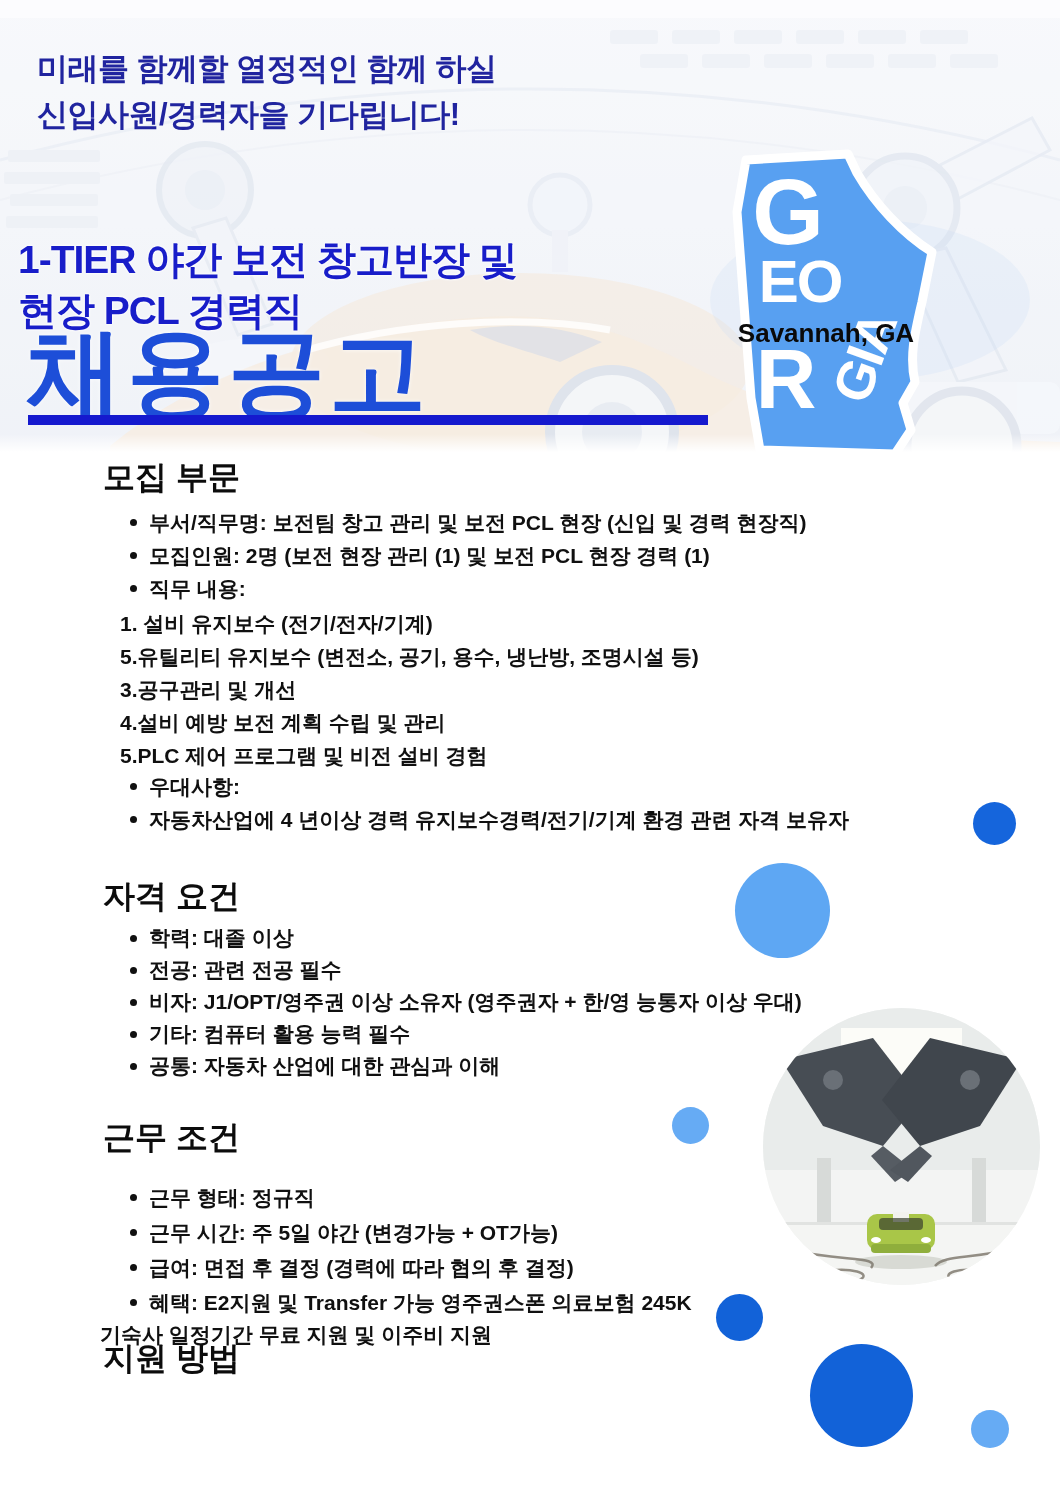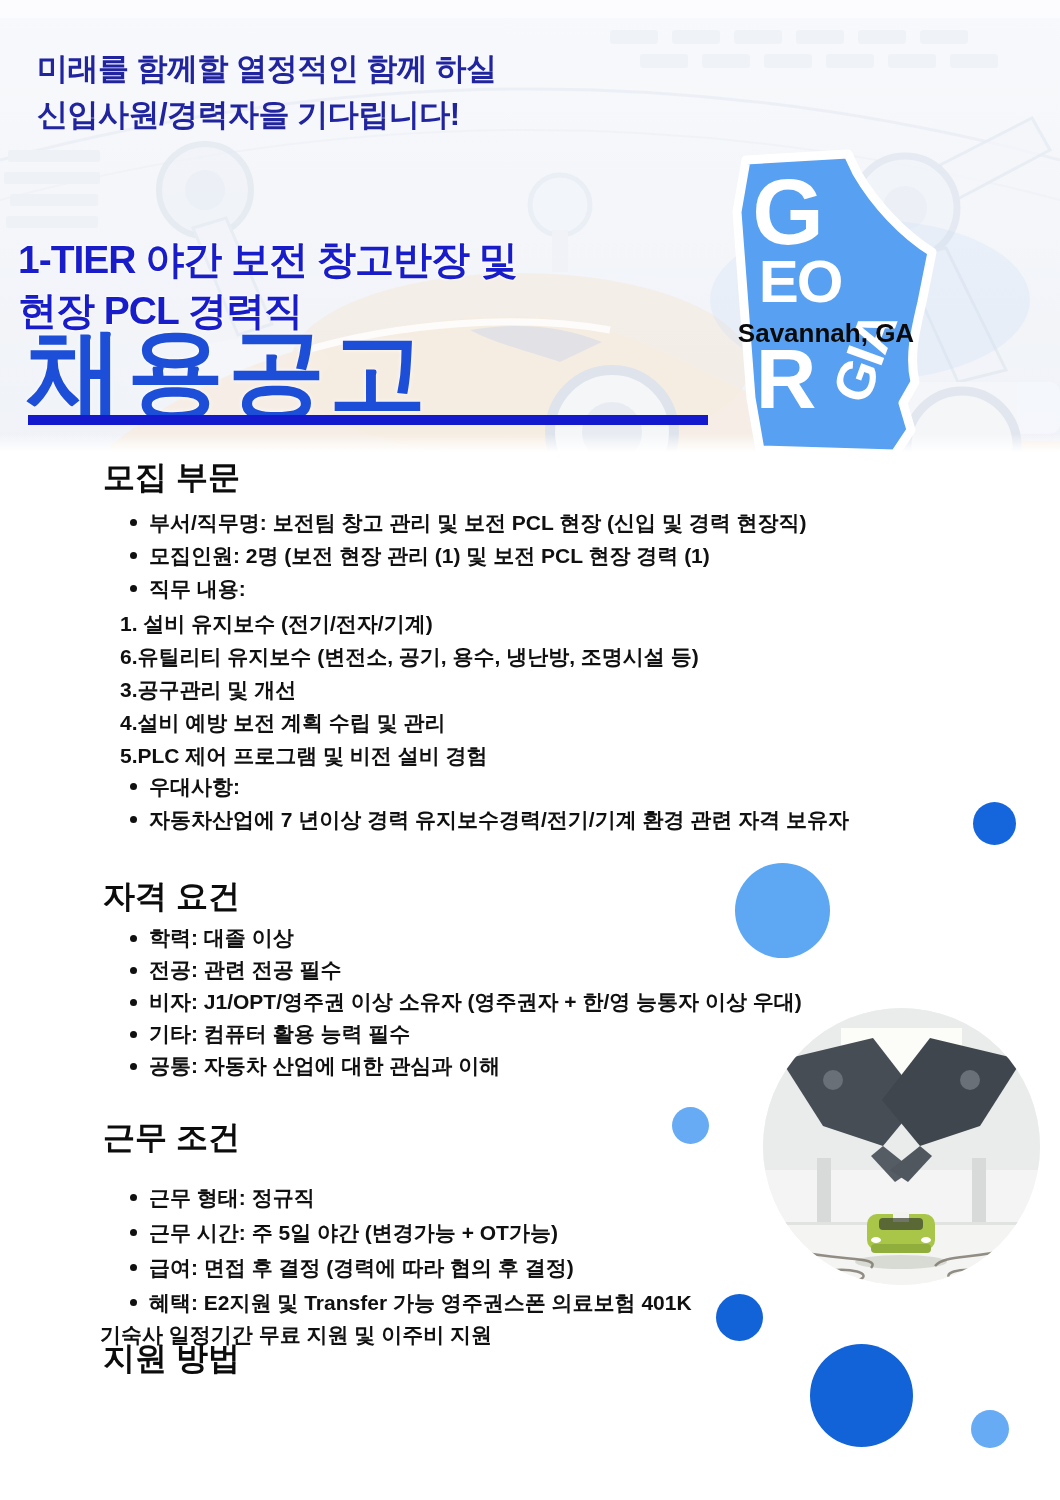--- a/index.html
+++ b/index.html
@@ -215,38 +215,38 @@
           <span class="txt">모집인원: 2명 (보전 현장 관리 (1) 및 보전 PCL 현장 경력 (1)</span>
         </div>
         <div class="row marker-bullet">
           <span class="dot"></span>
           <span class="txt">직무 내용:</span>
         </div>
         <div class="row marker-number">
           <span class="txt">1. 설비 유지보수 (전기/전자/기계)</span>
         </div>
         <div class="row marker-number">
-          <span class="txt">6.유틸리티 유지보수 (변전소, 공기, 용수, 냉난방, 조명시설 등)</span>
+          <span class="txt">5.유틸리티 유지보수 (변전소, 공기, 용수, 냉난방, 조명시설 등)</span>
         </div>
         <div class="row marker-number">
           <span class="txt">3.공구관리 및 개선</span>
         </div>
         <div class="row marker-number">
           <span class="txt">4.설비 예방 보전 계획 수립 및 관리</span>
         </div>
         <div class="row marker-number">
           <span class="txt">5.PLC 제어 프로그램 및 비전 설비 경험</span>
         </div>
         <div class="row marker-bullet">
           <span class="dot"></span>
           <span class="txt">우대사항:</span>
         </div>
         <div class="row marker-bullet">
           <span class="dot"></span>
-          <span class="txt">자동차산업에 7 년이상 경력 유지보수경력/전기/기계 환경 관련 자격 보유자</span>
+          <span class="txt">자동차산업에 4 년이상 경력 유지보수경력/전기/기계 환경 관련 자격 보유자</span>
         </div>
       </div>
   </section>
 
   <section class="sec s2">
     <h2>자격 요건</h2>
     <div class="list">
         <div class="row marker-bullet">
           <span class="dot"></span>
           <span class="txt">학력: 대졸 이상</span>
@@ -280,21 +280,21 @@
         <div class="row marker-bullet">
           <span class="dot"></span>
           <span class="txt">근무 시간: 주 5일 야간 (변경가능 + OT가능)</span>
         </div>
         <div class="row marker-bullet">
           <span class="dot"></span>
           <span class="txt">급여: 면접 후 결정 (경력에 따라 협의 후 결정)</span>
         </div>
         <div class="row marker-bullet">
           <span class="dot"></span>
-          <span class="txt">혜택: E2지원 및 Transfer 가능 영주권스폰 의료보험 401K</span>
+          <span class="txt">혜택: E2지원 및 Transfer 가능 영주권스폰 의료보험 245K</span>
         </div>
         <div class="row marker-none">
           <span class="txt">기숙사 일정기간 무료 지원 및 이주비 지원</span>
         </div>
       </div>
   </section>
 
   <section class="sec s4">
     <h2>지원 방법</h2>
   </section>

